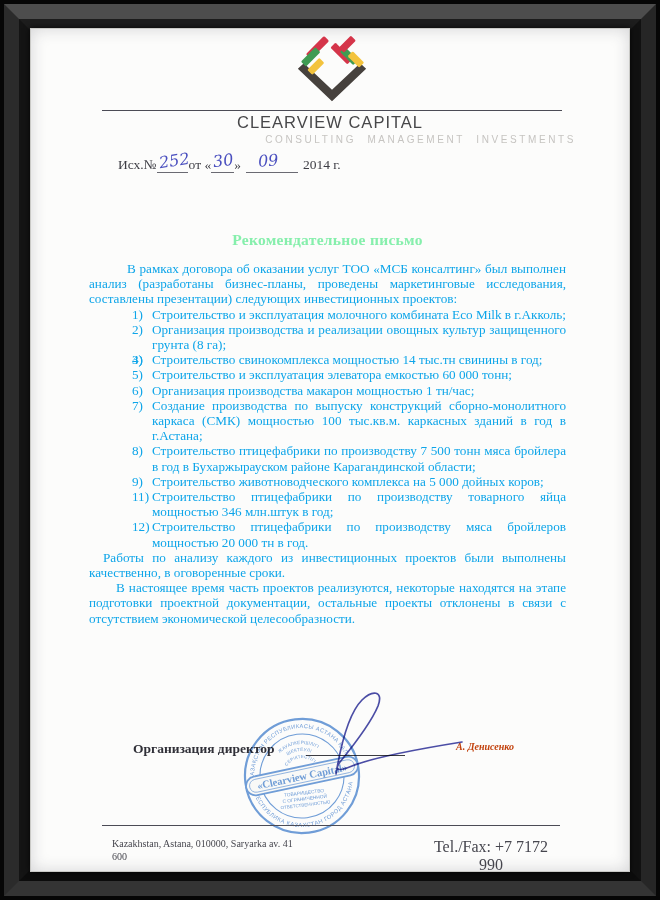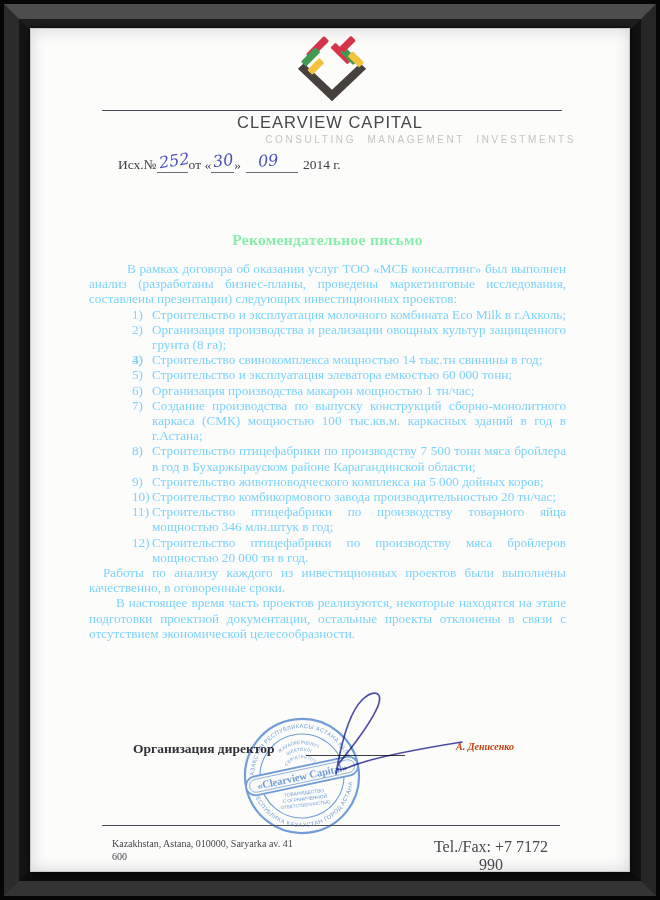--- a/index.html
+++ b/index.html
@@ -47,21 +47,21 @@
   .hw { position:absolute; font-family:"DejaVu Serif", serif; font-style:italic;
         color:#4a4fbf; font-size:16px; top:-7px; white-space:nowrap; }
   .hw-num { left:2px; transform:rotate(-9deg); }
   .hw-day { left:2px; transform:rotate(-8deg); }
   .hw-mon { left:12px; transform:rotate(-4deg); }
 
   
   .letter-title { position:absolute; left:89px; top:231px; width:477px; text-align:center;
                   font-size:15.5px; font-weight:bold; color:#86efac; letter-spacing:.3px; }
   .body-block { position:absolute; left:89px; top:261px; width:477px;
-                font-size:13.2px; line-height:15.2px; text-align:justify; color:#7dd3fc; }
+                font-size:13.2px; line-height:15.2px; text-align:justify; color:#0ea5e9; }
   .p-intro { text-indent:38px; }
   .li { position:relative; padding-left:63px; }
   .li .num { position:absolute; left:43px; top:0; }
   .p-close { text-indent:27px; }
   .p-close.first { text-indent:14px; }
 
   
   .sig-title { position:absolute; left:133px; top:741px; font-size:13.5px; font-weight:bold;
                color:#303038; }
   .sig-line { position:absolute; left:306px; top:755px; width:99px;
@@ -143,21 +143,20 @@
       <div>
         <div class="li"><span class="num">1)</span><span class="txt">Строительство и эксплуатация молочного комбината Eco Milk в г.Акколь;</span></div>
         <div class="li"><span class="num">2)</span><span class="txt">Организация производства и реализации овощных культур защищенного грунта (8 га);</span></div>
         <div class="li"><span class="num">3)</span></div>
         <div class="li"><span class="num">4)</span><span class="txt">Строительство свинокомплекса мощностью 14 тыс.тн свинины в год;</span></div>
         <div class="li"><span class="num">5)</span><span class="txt">Строительство и эксплуатация элеватора емкостью 60 000 тонн;</span></div>
         <div class="li"><span class="num">6)</span><span class="txt">Организация производства макарон мощностью 1 тн/час;</span></div>
         <div class="li"><span class="num">7)</span><span class="txt">Создание производства по выпуску конструкций сборно-монолитного каркаса (СМК) мощностью 100 тыс.кв.м. каркасных зданий в год в г.Астана;</span></div>
         <div class="li"><span class="num">8)</span><span class="txt">Строительство птицефабрики по производству 7 500 тонн мяса бройлера в год в Бухаржырауском районе Карагандинской области;</span></div>
         <div class="li"><span class="num">9)</span><span class="txt">Строительство животноводческого комплекса на 5 000 дойных коров;</span></div>
-        <div class="li"><span class="num">10)</span><span class="txt">Строительство комбикормового завода производительностью 20 тн/час;</span></div>
         <div class="li"><span class="num">11)</span><span class="txt">Строительство птицефабрики по производству товарного яйца мощностью 346 млн.штук в год;</span></div>
         <div class="li"><span class="num">12)</span><span class="txt">Строительство птицефабрики по производству мяса бройлеров мощностью 20 000 тн в год.</span></div>
       </div>
 
       <p class="p-close first">Работы по анализу каждого из инвестиционных проектов были выполнены качественно, в оговоренные сроки.</p>
       <p class="p-close">В настоящее время часть проектов реализуются, некоторые находятся на этапе подготовки проектной документации, остальные проекты отклонены в связи с отсутствием экономической целесообразности.</p>
     </div>
 
     <div class="sig-title">Организация директор</div>
     <div class="sig-line"></div>

